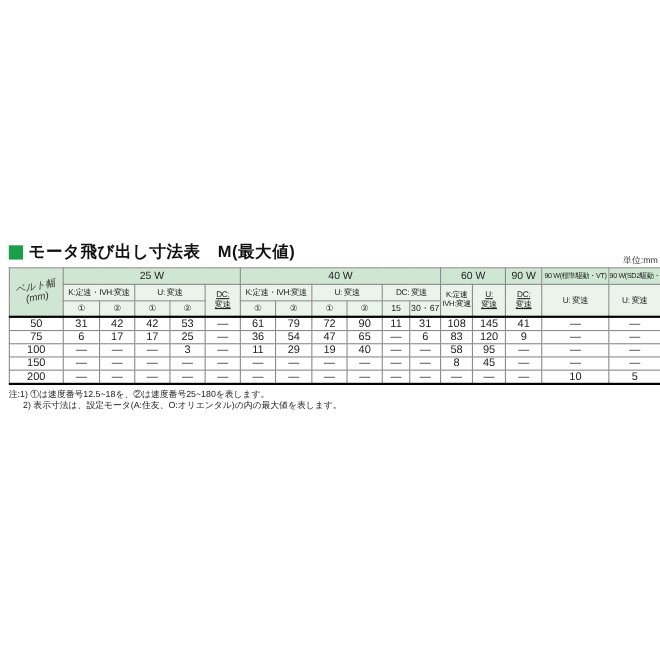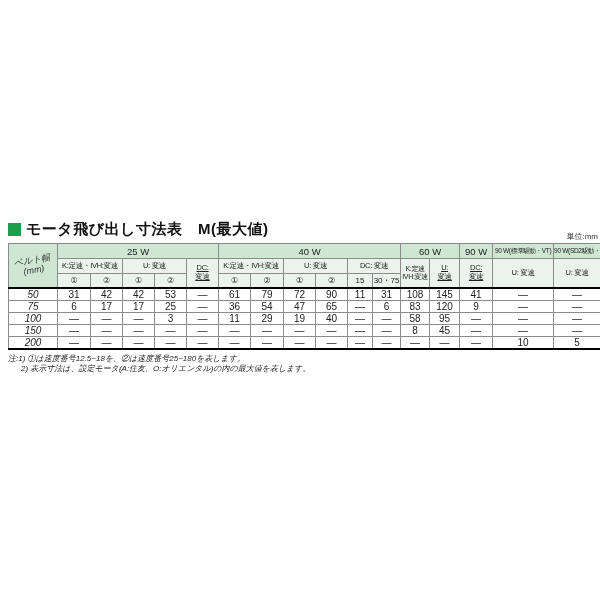--- a/index.html
+++ b/index.html
@@ -29,23 +29,23 @@
   thead th { font-weight:normal; color:#222; }
   tr.h1 th { background:#cfe7d2; font-size:9.5px; height:15px; }
   tr.h1 th.sm { font-size:6.5px; letter-spacing:-0.3px; }
   tr.h2 th { background:#eaf4ea; font-size:7.5px; height:15px; letter-spacing:-0.3px; }
   tr.h3 th { background:#eaf4ea; font-size:8px; height:14px; }
   th.corner { background:#dfeee0; }
   .corner-in { transform:rotate(-10deg); font-style:italic; font-size:9px; line-height:10px; color:#333; }
   .ln { display:block; line-height:8px; font-size:7px; letter-spacing:-0.3px; }
   .ln2 { display:block; line-height:8.5px; font-size:7.5px;text-decoration:underline; }
   tbody td { font-size:10px; height:12px; color:#222; background:#fff; }
-  tbody td.rowhead { font-size:10px;font-style:italic; }
-
-  .notes { margin-top:4px; font-size:8px; line-height:10.5px; color:#222;font-style:italic; }
+  tbody td.rowhead { font-size:10px; }
+
+  .notes { margin-top:4px; font-size:8px; line-height:10.5px; color:#222; }
   .notes .n2 { padding-left:13px; }
 </style>
 </head>
 <body>
 
 <div class="sheet">
   <div class="title-row">
     <span class="bullet"></span>
     <span class="title">モータ飛び出し寸法表　M(最大値)</span>
   </div>
@@ -114,21 +114,21 @@
       <tr class="h3">
         <th>①</th>
         <th>②</th>
         <th>①</th>
         <th>②</th>
         <th>①</th>
         <th>②</th>
         <th>①</th>
         <th>②</th>
         <th>15</th>
-        <th>30・75</th>
+        <th>30・67</th>
       </tr>
     </thead>
     <tbody>
       <tr>
         <td class="rowhead">50</td>
         <td>31</td>
         <td>42</td>
         <td>42</td>
         <td>53</td>
         <td>—</td>

